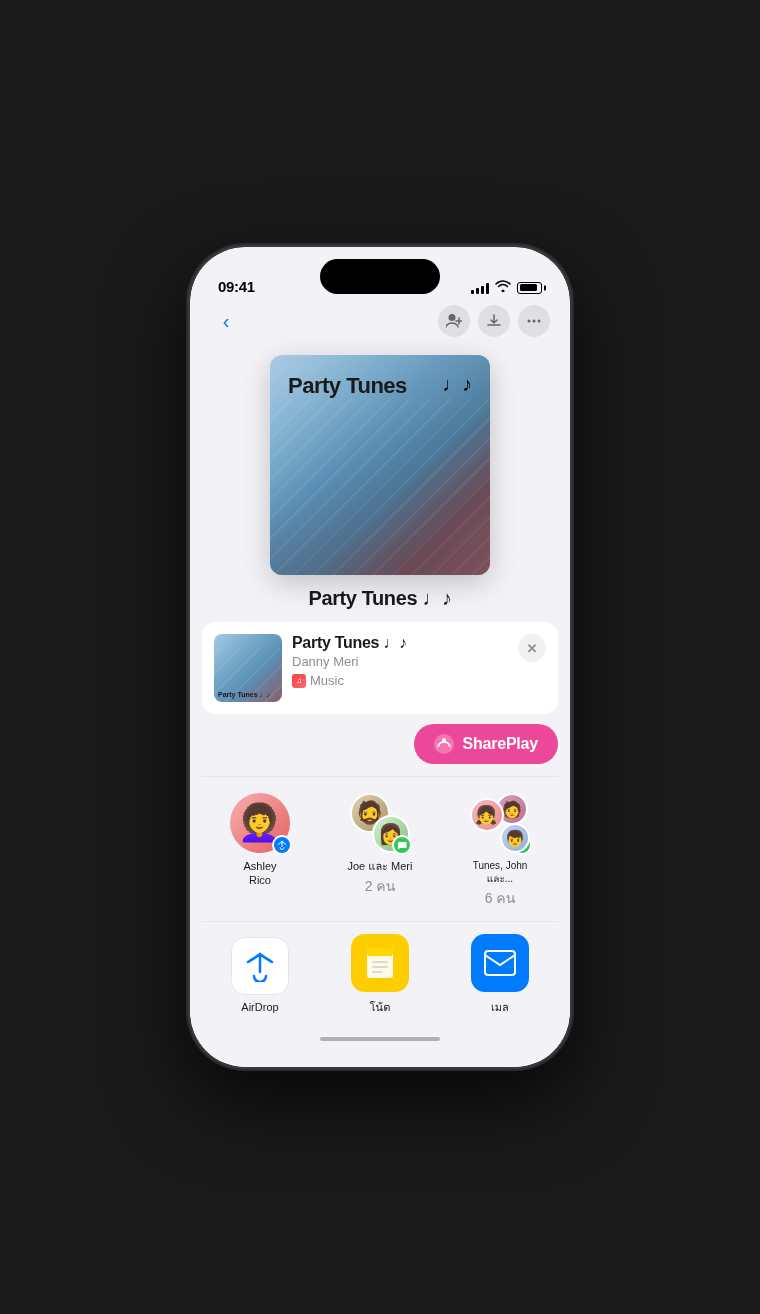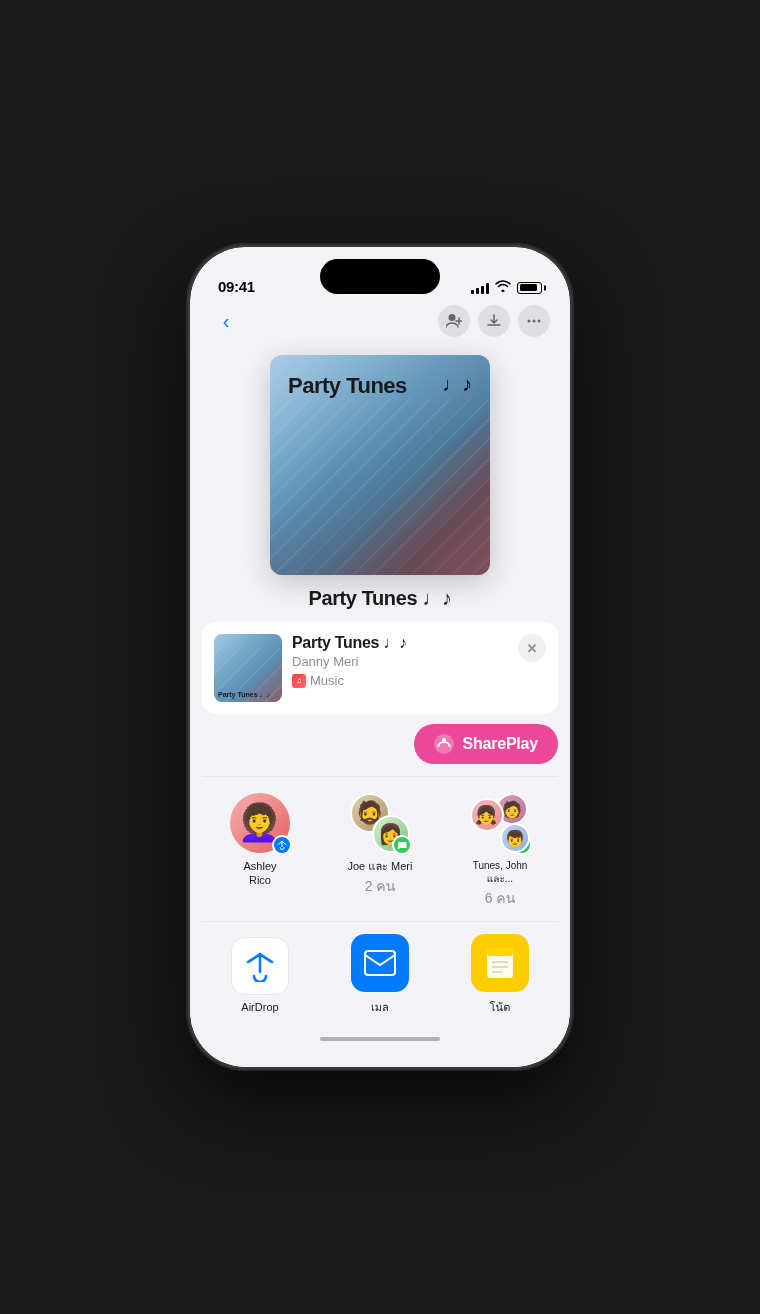--- a/index.html
+++ b/index.html
@@ -776,42 +776,42 @@
             <svg width="32" height="32" viewBox="0 0 32 32" fill="none">
               <path d="M16 4C10 9 7 10 4 12M16 4C22 9 25 10 28 12M16 4v18M10 26a6 6 0 0 0 12 0" stroke="#007aff" stroke-width="2.5" fill="none" stroke-linecap="round"></path>
               <path d="M16 4C12 7 9 8 6 10M16 4C20 7 23 8 26 10" stroke="#007aff" stroke-width="2" fill="none" stroke-linecap="round" opacity="0.5"></path>
             </svg>
           </div>
           <span class="app-name">AirDrop</span>
         </div>
 
 
         <div class="app-item">
-          <div class="app-icon app-icon-mail">
-            <svg width="34" height="28" viewBox="0 0 34 28" fill="none">
-              <rect x="2" y="2" width="30" height="24" rx="3" fill="none" stroke="white" stroke-width="2"></rect>
-              <path d="M2 6l15 10 15-10" stroke="white" stroke-width="2" stroke-linecap="round"></path>
-            </svg>
-          </div>
-          <span class="app-name">เมล</span>
-        </div>
-
-        <div class="app-item">
           <div class="app-icon app-icon-notes" style="position:relative;">
             <svg width="34" height="34" viewBox="0 0 34 34" fill="none">
               <rect x="4" y="2" width="26" height="30" rx="3" fill="#fffbe6"></rect>
               <rect x="4" y="2" width="26" height="8" rx="3" fill="#ffd700"></rect>
               <line x1="9" y1="16" x2="25" y2="16" stroke="#ccc" stroke-width="1.5"></line>
               <line x1="9" y1="21" x2="25" y2="21" stroke="#ccc" stroke-width="1.5"></line>
               <line x1="9" y1="26" x2="19" y2="26" stroke="#ccc" stroke-width="1.5"></line>
             </svg>
           </div>
           <span class="app-name">โน้ต</span>
         </div>
 
+        <div class="app-item">
+          <div class="app-icon app-icon-mail">
+            <svg width="34" height="28" viewBox="0 0 34 28" fill="none">
+              <rect x="2" y="2" width="30" height="24" rx="3" fill="none" stroke="white" stroke-width="2"></rect>
+              <path d="M2 6l15 10 15-10" stroke="white" stroke-width="2" stroke-linecap="round"></path>
+            </svg>
+          </div>
+          <span class="app-name">เมล</span>
+        </div>
+
       </div>
 
       <div class="home-indicator">
         <div class="home-bar"></div>
       </div>
     </div>
   </div>
 </div>
 
 </body></html>

